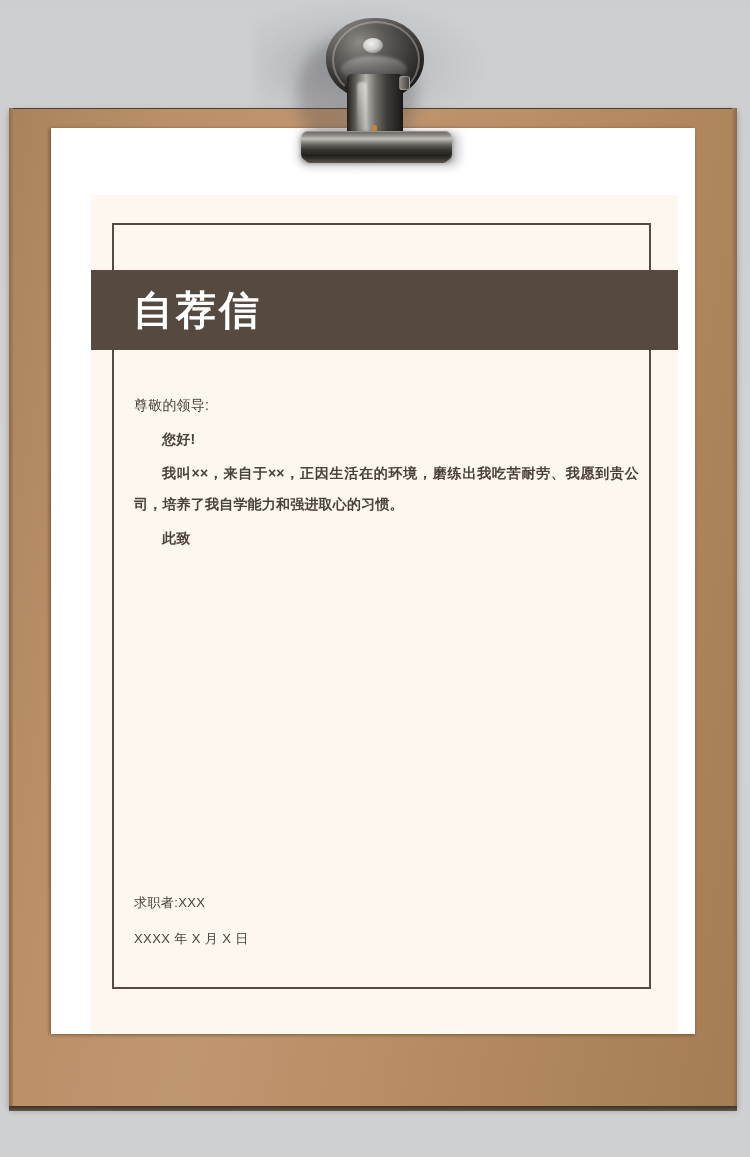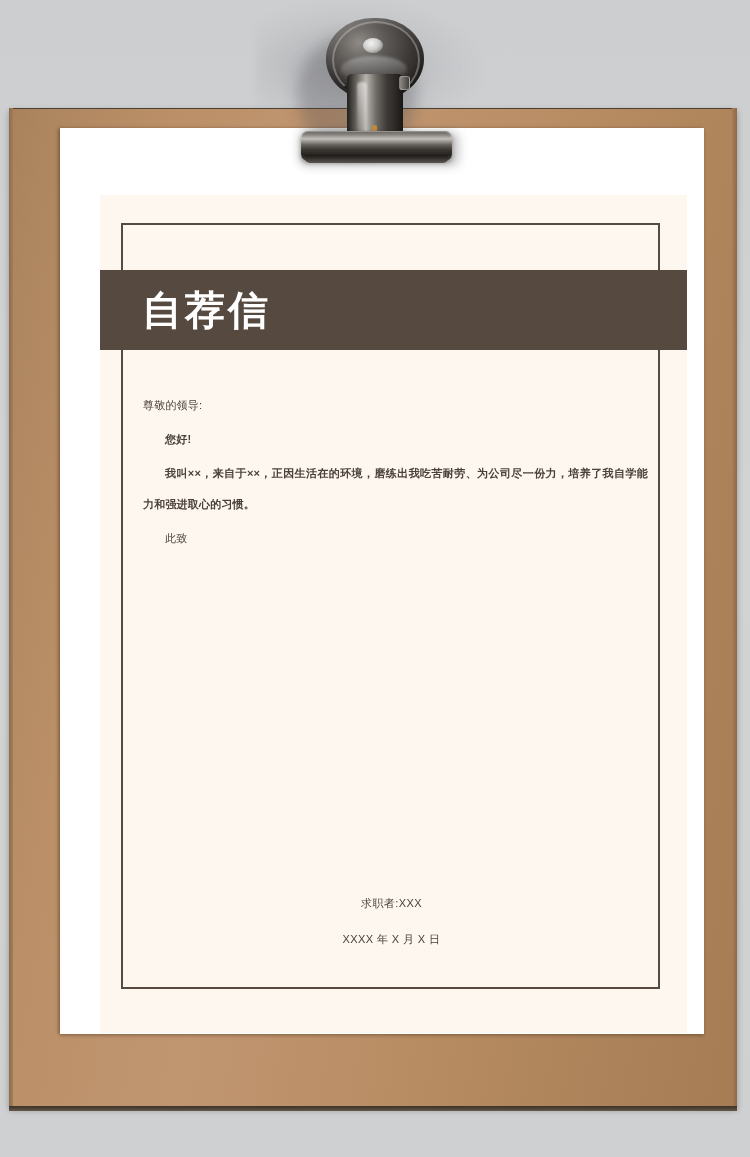--- a/index.html
+++ b/index.html
@@ -73,21 +73,20 @@
 
   
   .sheet {
     position: absolute;
     left: 42px;
     top: 20px;
     width: 644px;
     height: 906px;
     background: #ffffff;
     box-shadow: -2px 0 3px rgba(60,40,20,0.35), 0 2px 3px rgba(60,40,20,0.22);
-    margin-left: 9px;
   }
 
   
   .doc {
     position: absolute;
     left: 40px;
     top: 67px;
     width: 587px;
     height: 838px;
     background: #fdf7f0;
@@ -129,36 +128,36 @@
   
   .letter {
     position: absolute;
     left: 43px;
     top: 195px;
     width: 505px;
   }
   .letter p {
     margin: 0 0 3px 0;
     color: #4b4139;
-    font-size: 11px;
+    font-size: 14px;
     line-height: 31px;
     text-align: justify;
     text-justify: inter-ideograph;
     letter-spacing: 0.2px;
   }
   .indent { text-indent: 2em; font-weight: bold; }
   .salutation { margin-bottom: 0; }
-  .closing-line { text-indent: 2em; }
+  .closing-line { text-indent: 2em; font-weight: bold; }
   .regards { text-indent: 0; }
   .sign {
     margin: 0;
     color: #4b4139;
-    font-size: 11px;
+    font-size: 13px;
     line-height: 36px;
-    text-align: center;
+    text-align: left;
     letter-spacing: 0.4px;
   }
   .sign-block {
     position: absolute;
     left: 43px;
     top: 690px;
     width: 497px;
   }
 
   
@@ -309,21 +308,21 @@
 
         <div class="doc-rule"></div>
 
         <div class="title-band">
           <div class="title-text">自荐信</div>
         </div>
 
         <div class="letter">
           <p class="salutation">尊敬的领导:</p>
           <p class="indent">您好!</p>
-          <p class="indent">我叫××，来自于××，正因生活在的环境，磨练出我吃苦耐劳、为公司尽一份力，培养了我自学能力和强进取心的习惯。</p>
+          <p class="indent">我叫××，来自于××，正因生活在的环境，磨练出我吃苦耐劳、我愿到贵公司，培养了我自学能力和强进取心的习惯。</p>
           <p class="closing-line">此致</p>
         </div>
 
         <div class="sign-block">
           <p class="sign">求职者:XXX</p>
           <p class="sign">XXXX 年 X 月 X 日</p>
         </div>
 
       </div>
     </div>

